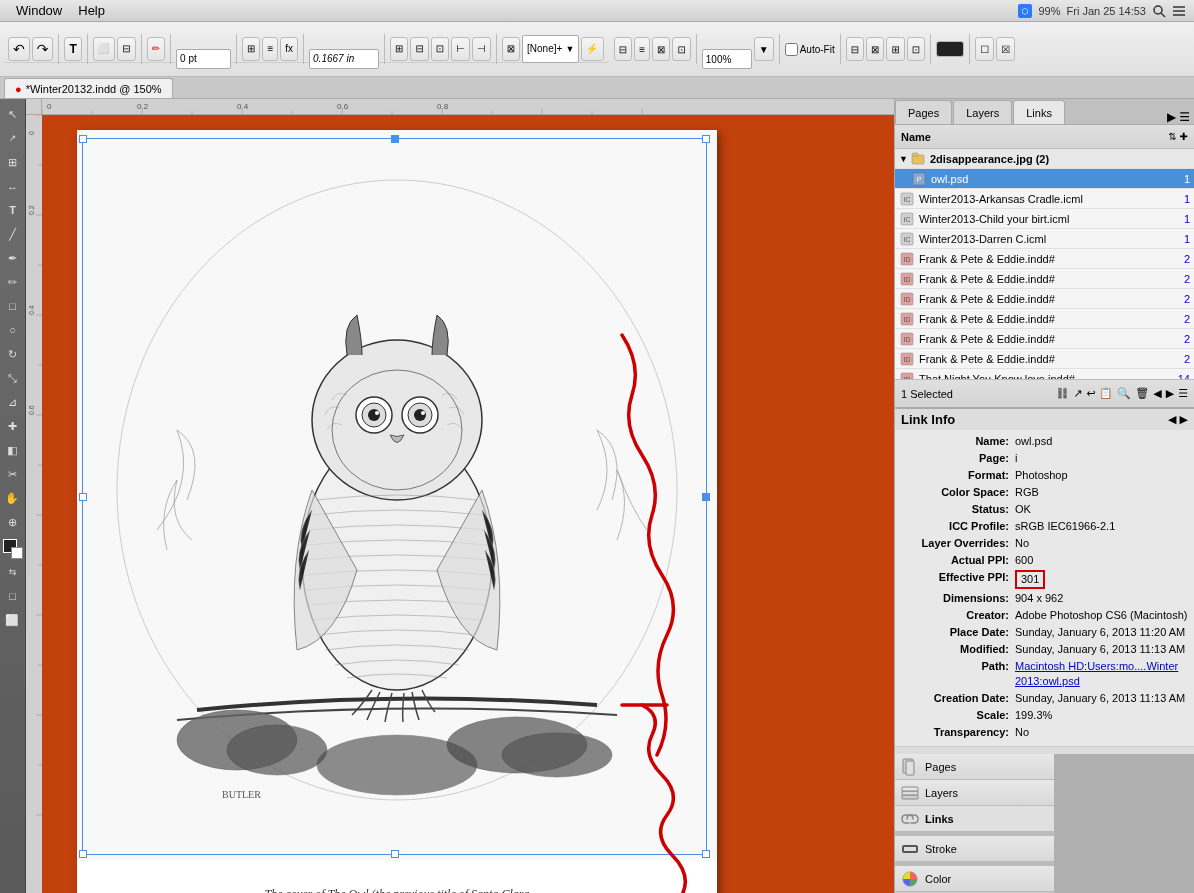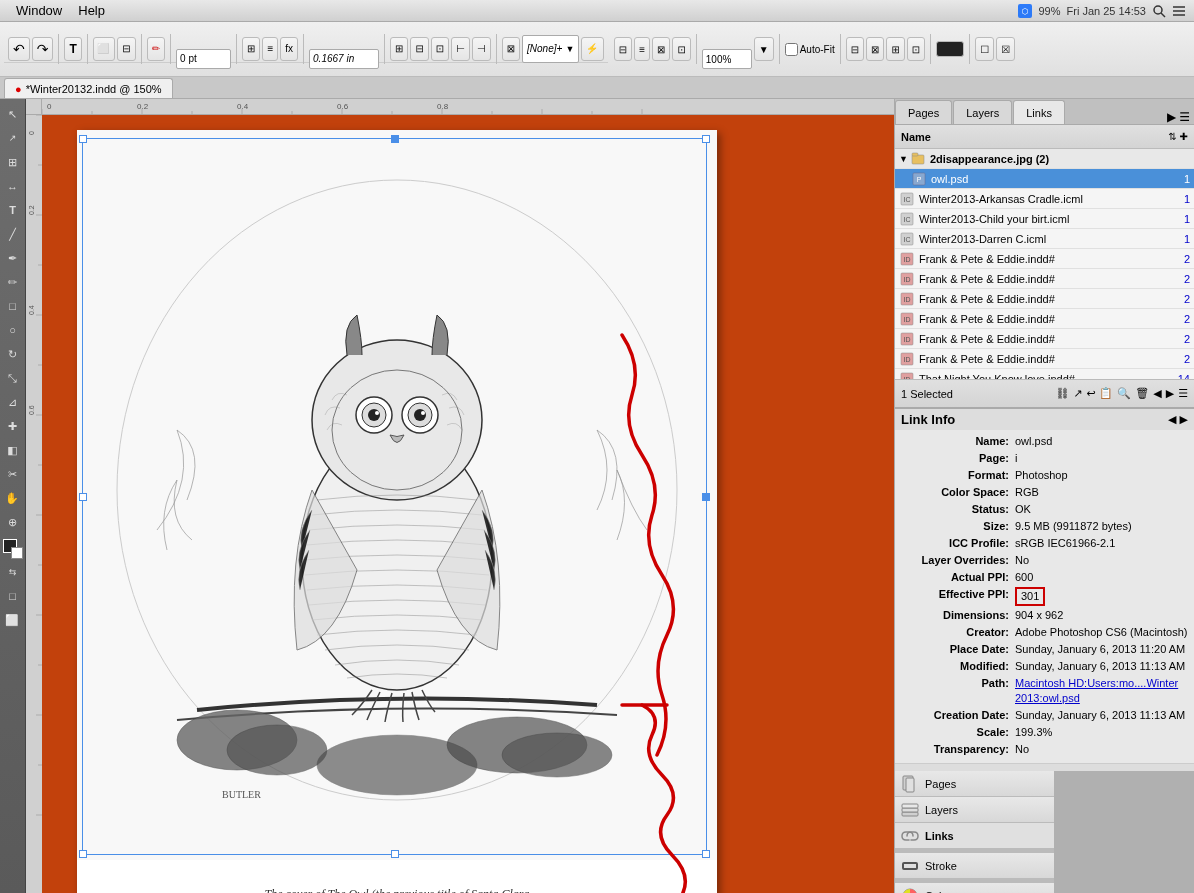--- a/index.html
+++ b/index.html
@@ -162,21 +162,21 @@
     <div class="toolbar-separator"></div>
     <input class="toolbar-input" style="width: 70px; font-style: italic;" value="0.1667 in">
     <div class="toolbar-separator"></div>
     <button class="toolbar-btn">⊞</button>
     <button class="toolbar-btn">⊟</button>
     <button class="toolbar-btn">⊡</button>
     <button class="toolbar-btn">⊢</button>
     <button class="toolbar-btn">⊣</button>
     <div class="toolbar-separator"></div>
     <button class="toolbar-btn">⊠</button>
-    <div style="display:flex;align-items:center;height:28px;border:1px solid #aaa;border-radius:2px;background:#fff;padding:0 4px;font-style:italic;">
+    <div style="display:flex;align-items:center;height:28px;border:1px solid #aaa;border-radius:2px;background:#fff;padding:0 4px;">
       <span style="font-size:10px;">[None]+</span>
       <span style="font-size:9px;margin-left:3px;">▼</span>
     </div>
     <button class="toolbar-btn" style="margin-left:auto;color:#ffaa00;">⚡</button>
   </div>
   <div class="toolbar-row2">
     <button class="toolbar-btn">⊟</button>
     <button class="toolbar-btn">≡</button>
     <button class="toolbar-btn">⊠</button>
     <button class="toolbar-btn">⊡</button>
@@ -619,24 +619,20 @@
         </div>
         <div class="link-info-row">
           <span class="link-info-label">Color Space:</span>
           <span class="link-info-value">RGB</span>
         </div>
         <div class="link-info-row">
           <span class="link-info-label">Status:</span>
           <span class="link-info-value">OK</span>
         </div>
         <div class="link-info-row">
-          <span class="link-info-label">Size:</span>
-          <span class="link-info-value">9.5 MB (9911872 bytes)</span>
-        </div>
-        <div class="link-info-row">
           <span class="link-info-label">ICC Profile:</span>
           <span class="link-info-value">sRGB IEC61966-2.1</span>
         </div>
         <div class="link-info-row">
           <span class="link-info-label">Layer Overrides:</span>
           <span class="link-info-value">No</span>
         </div>
         <div class="link-info-row">
           <span class="link-info-label">Actual PPI:</span>
           <span class="link-info-value">600</span>

